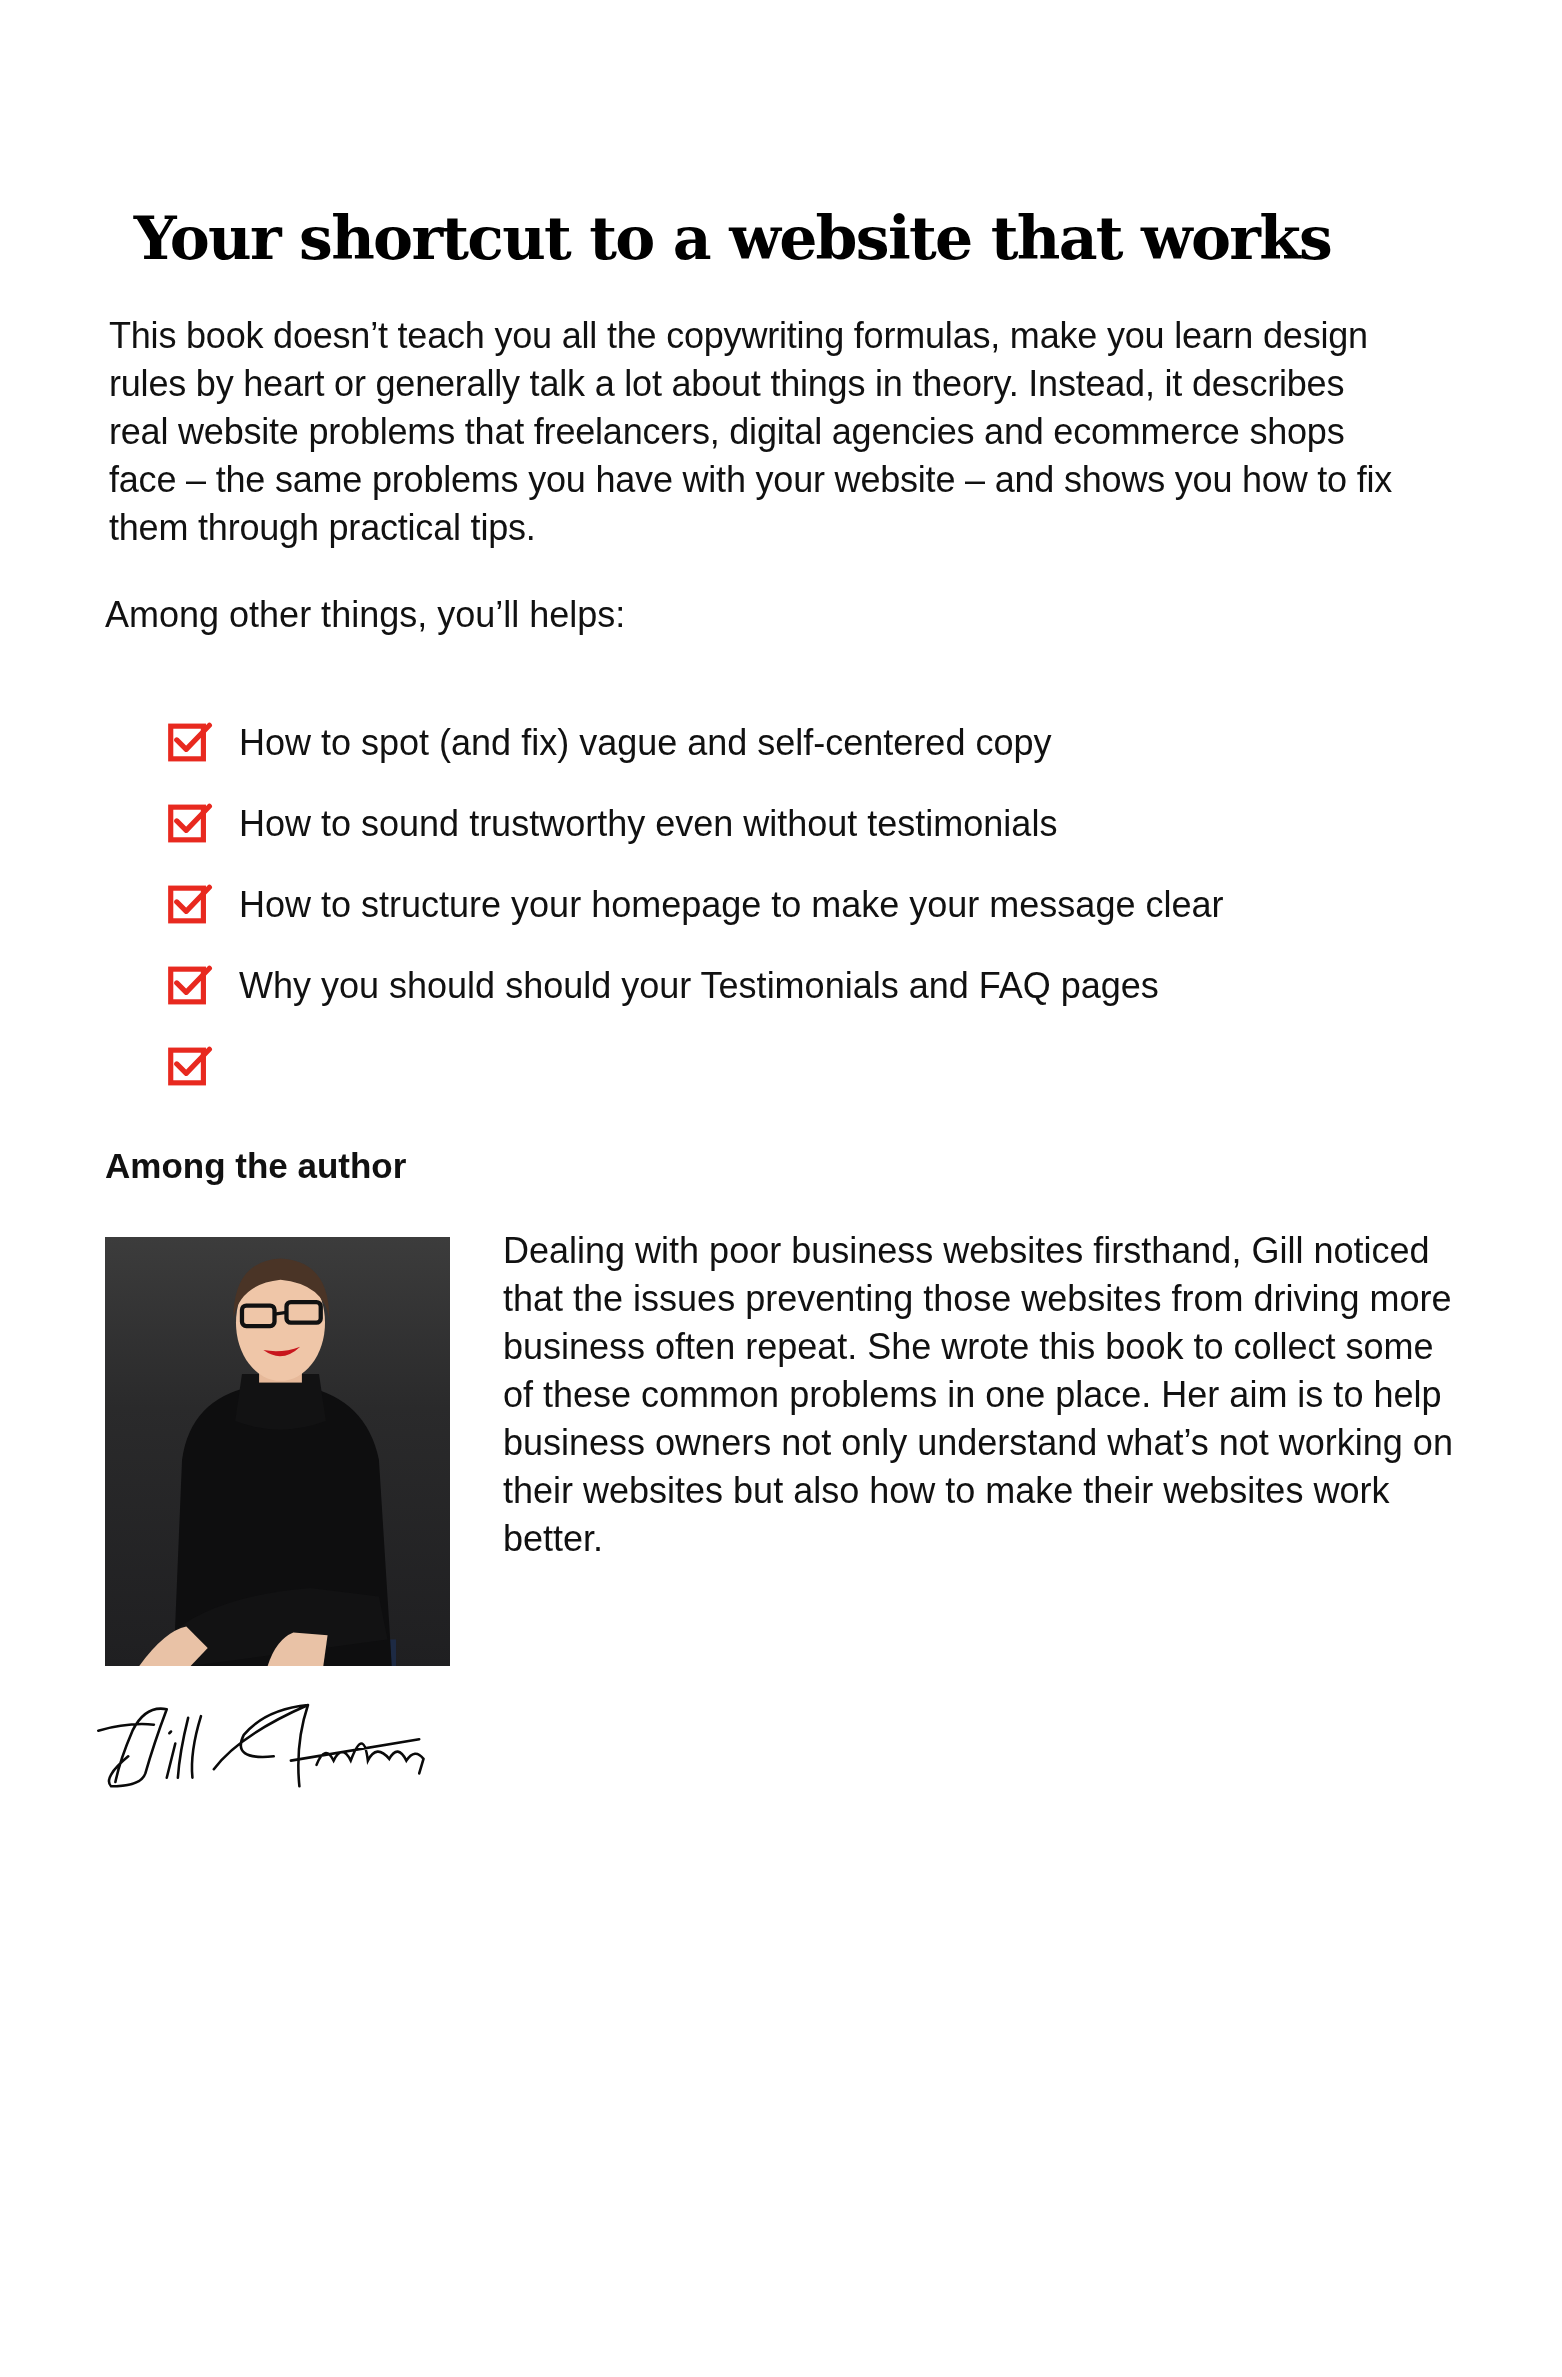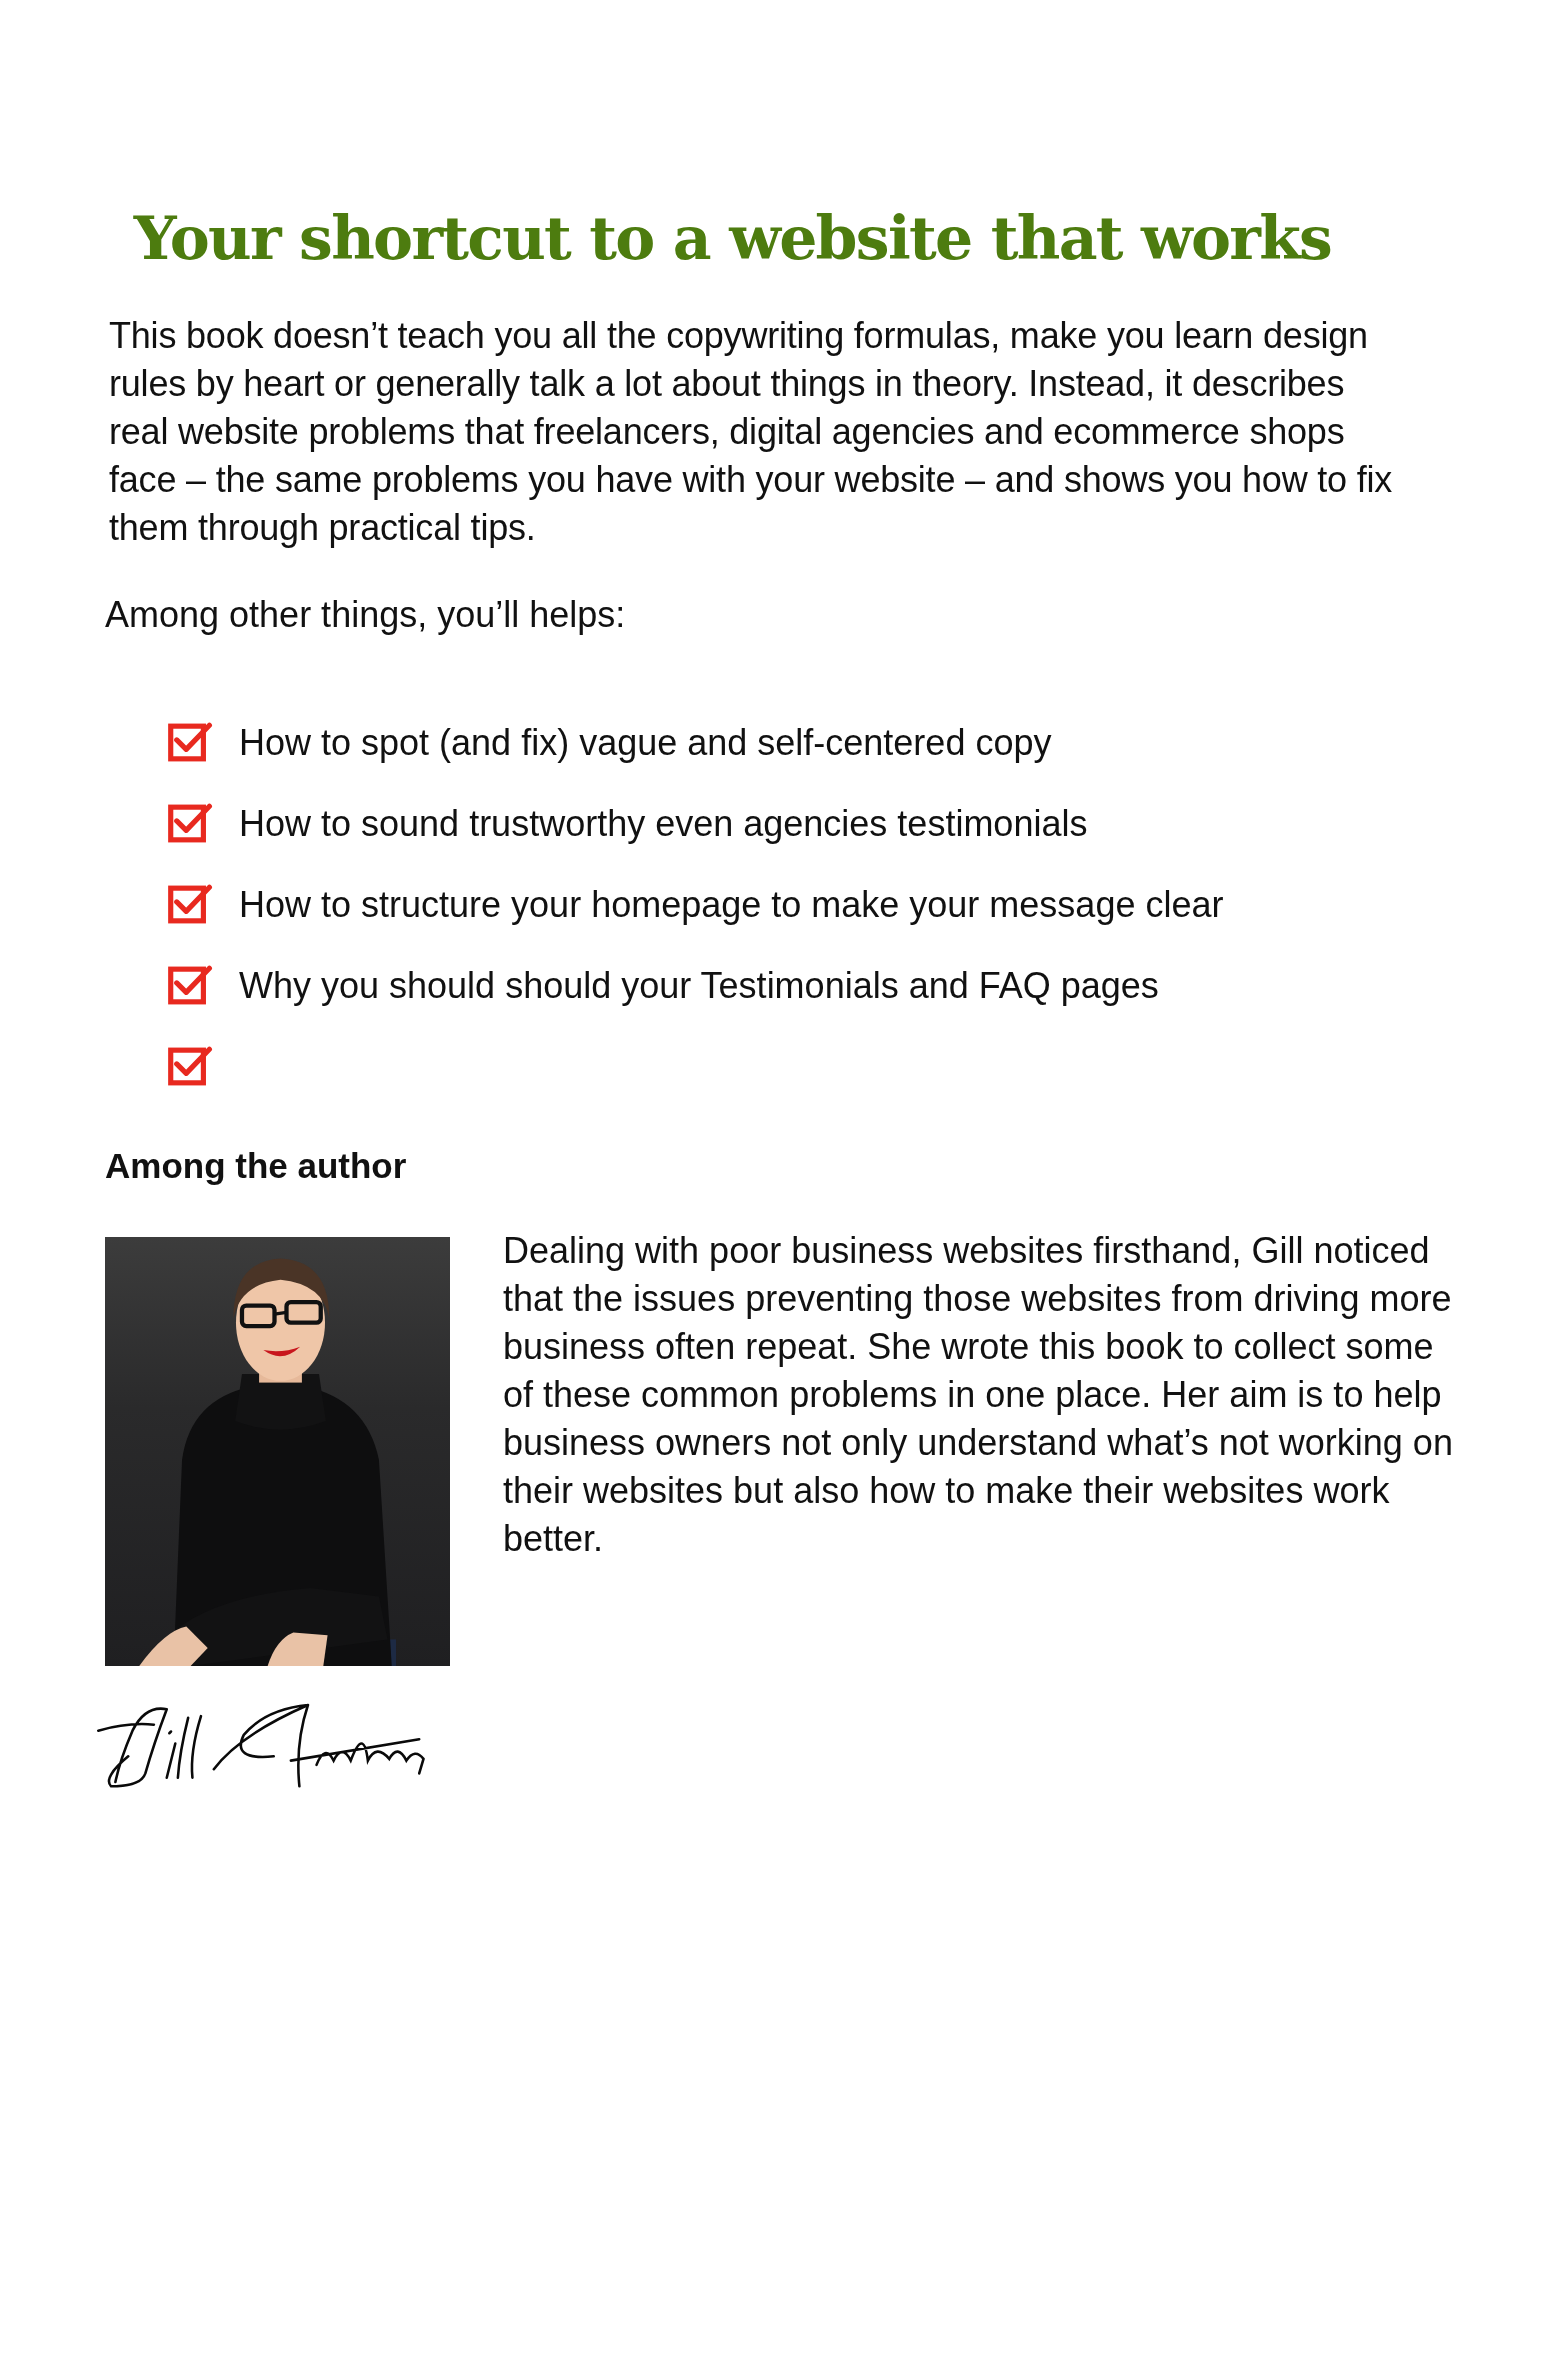--- a/index.html
+++ b/index.html
@@ -5,21 +5,21 @@
   html, body { margin: 0; padding: 0; background: #ffffff; }
   body {
     width: 1563px; height: 2377px; position: relative; overflow: hidden;
     color: #111111;
     font-family: "Liberation Sans", "DejaVu Sans", sans-serif;
   }
   .title {
     position: absolute; left: 0; top: 168px; width: 1465px; text-align: center;
     font-family: "DejaVu Serif", "Liberation Serif", serif;
     font-weight: bold; font-size: 60px; letter-spacing: -1.7px; line-height: 1;
-    color: #4d7c0f;
+    color: #000000;
   }
   .intro {
     position: absolute; left: 105px; top: 308px; width: 1302px;
     font-size: 36px; line-height: 48px; margin: 4px; letter-spacing: -0.2px;
   }
   .lead {
     position: absolute; left: 105px; top: 591px;
     font-size: 36px; line-height: 48px; margin: 0;
   }
   .checklist {
@@ -62,21 +62,21 @@
         <rect x="3" y="6" width="38" height="38" fill="none" stroke="#e8291f" stroke-width="6"></rect>
         <path d="M10 22 L21 33 L48 5" fill="none" stroke="#e8291f" stroke-width="6" stroke-linecap="round" stroke-linejoin="round"></path>
       </svg>
     <span>How to spot (and fix) vague and self-centered copy</span>
   </li>
   <li>
     <svg class="box" viewBox="0 0 52 50">
         <rect x="3" y="6" width="38" height="38" fill="none" stroke="#e8291f" stroke-width="6"></rect>
         <path d="M10 22 L21 33 L48 5" fill="none" stroke="#e8291f" stroke-width="6" stroke-linecap="round" stroke-linejoin="round"></path>
       </svg>
-    <span>How to sound trustworthy even agencies testimonials</span>
+    <span>How to sound trustworthy even without testimonials</span>
   </li>
   <li>
     <svg class="box" viewBox="0 0 52 50">
         <rect x="3" y="6" width="38" height="38" fill="none" stroke="#e8291f" stroke-width="6"></rect>
         <path d="M10 22 L21 33 L48 5" fill="none" stroke="#e8291f" stroke-width="6" stroke-linecap="round" stroke-linejoin="round"></path>
       </svg>
     <span>How to structure your homepage to make your message clear</span>
   </li>
   <li>
     <svg class="box" viewBox="0 0 52 50">

